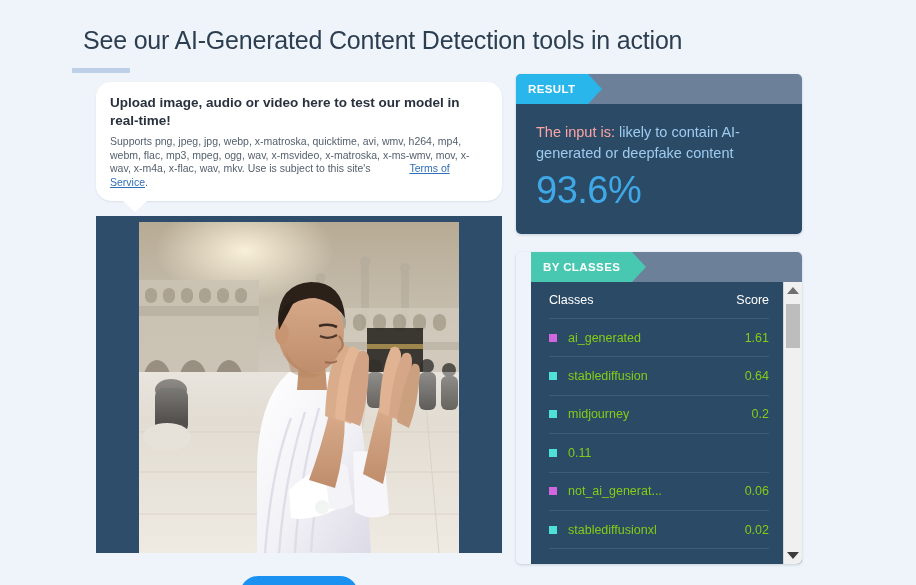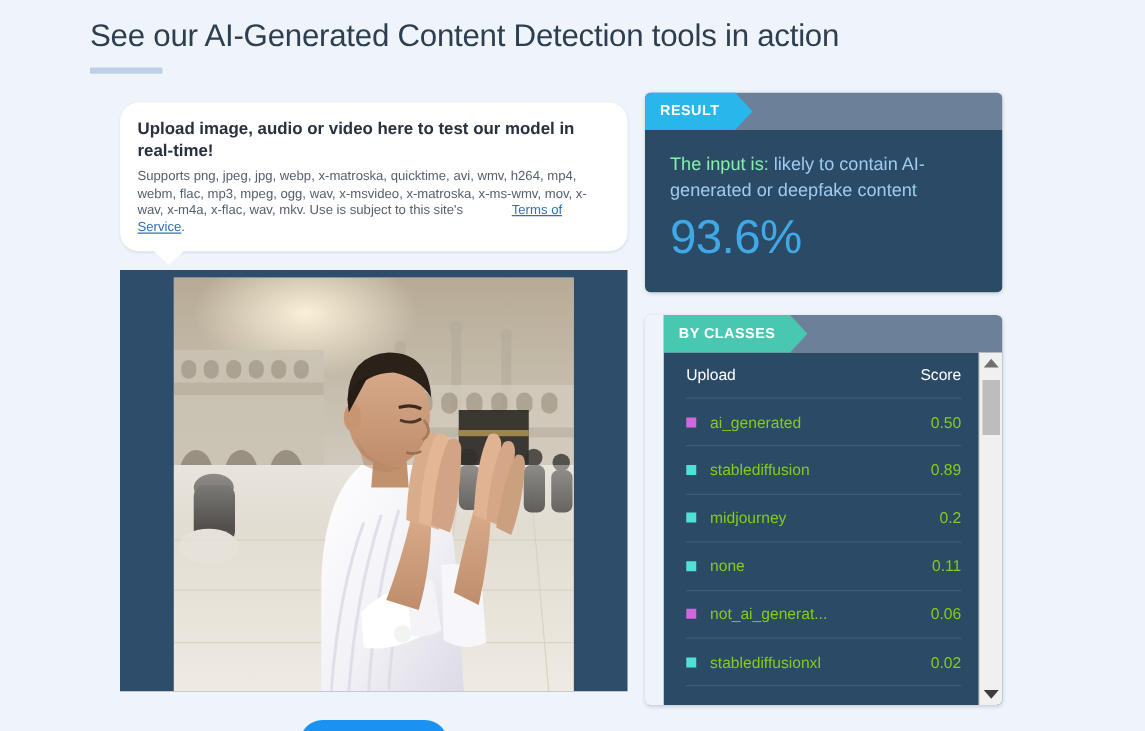--- a/index.html
+++ b/index.html
@@ -20,21 +20,21 @@
     position: absolute;
     left: 72px;
     top: 12px;
     width: 760px;
   }
   #page-heading .title {
     font-size: 25px;
     font-weight: 400;
     color: #2c3e50;
     letter-spacing: -0.2px;
-    margin: 0;
+    margin: 11px;
     line-height: 34px;
     white-space: nowrap;
   }
   #page-heading .accent-rule {
     margin-top: 8px;
     width: 58px;
     height: 5px;
     background: #bdd0e8;
     border-radius: 1px;
   }
@@ -171,21 +171,21 @@
   .panel-body {
     background: #2b4a66;
     padding: 18px 20px 22px 20px;
   }
   .result-line {
     font-size: 14.5px;
     line-height: 21px;
     color: #9ecbf0;
   }
   .result-line .label {
-    color: #86efac;
+    color: #fca5a5;
   }
   .result-pct {
     text-align: left;
     font-size: 38px;
     color: #3fa9e8;
     line-height: 44px;
     margin-top: 4px;
     letter-spacing: -0.5px;
   }
 
@@ -456,42 +456,41 @@
     </div>
   </div>
 
   <div class="panel classes-panel">
     <div class="panel-header">
       <div class="tag teal">BY CLASSES</div>
     </div>
     <div class="classes-body">
       <div class="classes-table">
         <div class="classes-row header">
-          <div class="cls-name">Upload</div>
+          <div class="cls-name">Classes</div>
           <div class="cls-score">Score</div>
         </div>
 
         <div class="classes-row">
           <div class="swatch" style="background: rgb(209, 102, 224);"></div>
           <div class="cls-name">ai_generated</div>
-          <div class="cls-score">0.50</div>
+          <div class="cls-score">1.61</div>
         </div>
         <div class="classes-row">
           <div class="swatch" style="background: rgb(79, 224, 216);"></div>
           <div class="cls-name">stablediffusion</div>
-          <div class="cls-score">0.89</div>
+          <div class="cls-score">0.64</div>
         </div>
         <div class="classes-row">
           <div class="swatch" style="background: rgb(79, 224, 216);"></div>
           <div class="cls-name">midjourney</div>
           <div class="cls-score">0.2</div>
         </div>
         <div class="classes-row">
           <div class="swatch" style="background: rgb(79, 224, 216);"></div>
-          <div class="cls-name">none</div>
           <div class="cls-score">0.11</div>
         </div>
         <div class="classes-row">
           <div class="swatch" style="background: rgb(209, 102, 224);"></div>
           <div class="cls-name">not_ai_generat...</div>
           <div class="cls-score">0.06</div>
         </div>
         <div class="classes-row">
           <div class="swatch" style="background: rgb(79, 224, 216);"></div>
           <div class="cls-name">stablediffusionxl</div>

